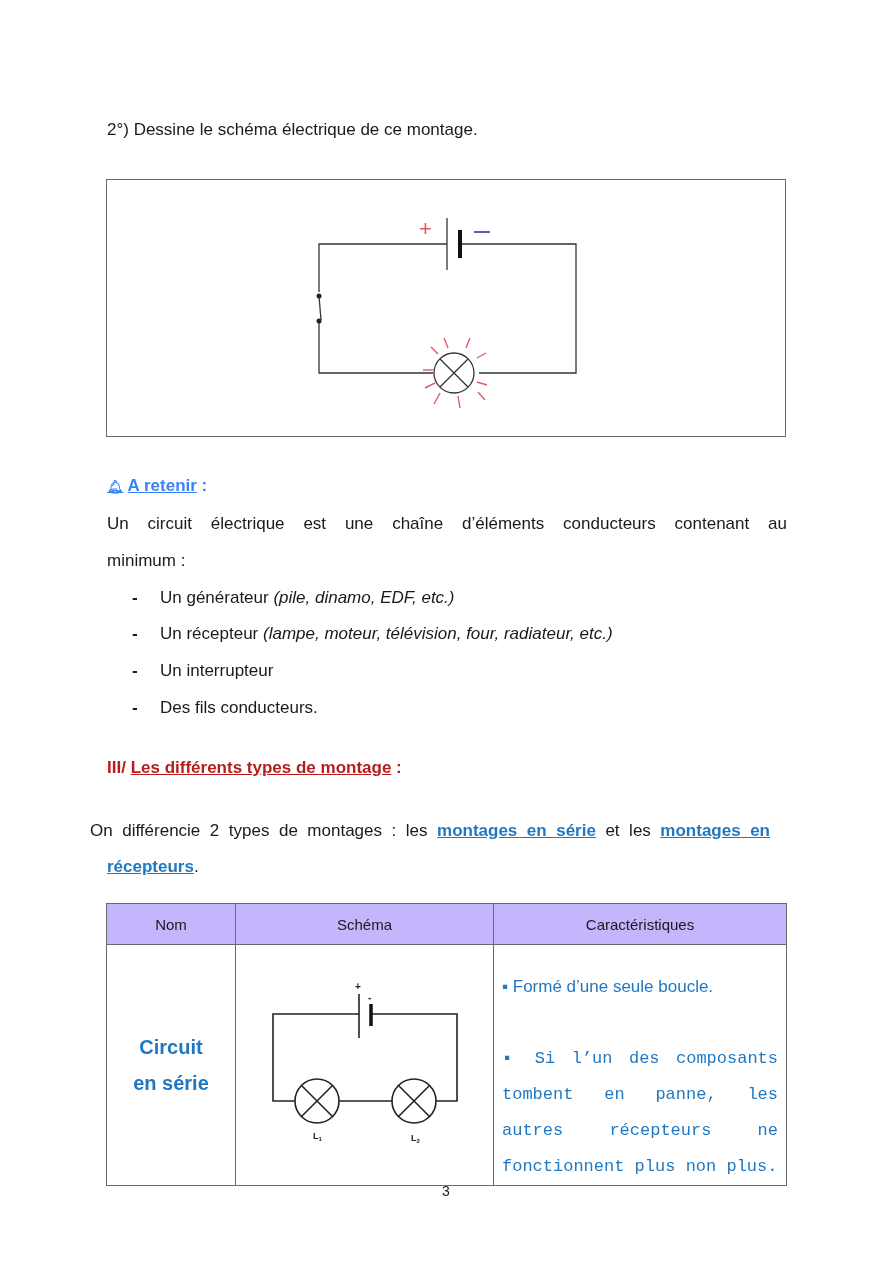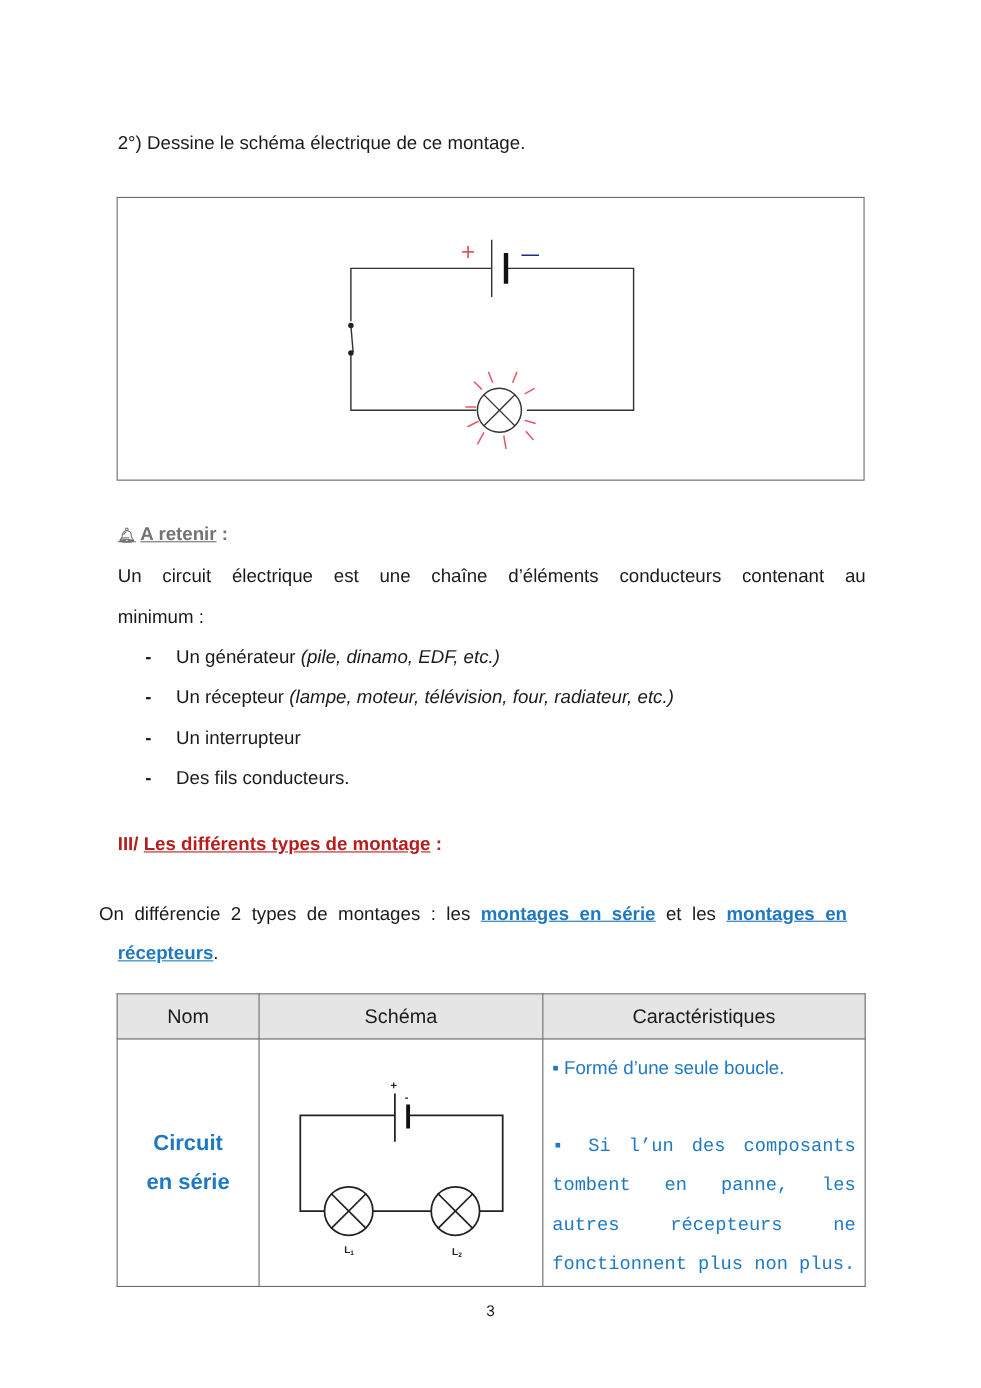--- a/index.html
+++ b/index.html
@@ -3,39 +3,39 @@
   <meta charset="utf-8">
   <style>
     html, body { margin: 0; padding: 0; background: #ffffff; }
     body { width: 892px; height: 1262px; position: relative; overflow: hidden;
       font-family: "Liberation Sans", sans-serif; color: #1a1a1a; }
     .abs { position: absolute; margin-top: 12px; }
     .text { font-size: 17px; line-height: 22px; }
     .q { left: 107px; top: 107px; }
     .figbox { left: 106px; top: 167px; width: 680px; height: 258px; border: 1px solid #6a6a6a; box-sizing: border-box; }
     .figbox svg { position: absolute; left: 0; top: 0; }
-    .retenir { left: 107px; top: 464px; color: #737373; font-weight: bold; font-size: 17px; }
+    .retenir { left: 107px; top: 464px; color: #3b82f6; font-weight: bold; font-size: 17px; }
     .retenir .u { text-decoration: underline; }
     .para { left: 107px; top: 501px; width: 680px; text-align: justify; text-align-last: justify; }
     .para2 { left: 107px; top: 538px; }
     .li { left: 132px; font-size: 17px; line-height: 22px; }
     .li .dash { display: inline-block; width: 28px; font-weight: bold; }
     .li i { }
     .sec3 { left: 107px; top: 746px; color: #b91c1c; font-weight: bold; font-size: 17px; }
     .sec3 .u { text-decoration: underline; }
     .p3 { left: 90px; top: 808px; width: 680px; text-align: justify; text-align-last: justify; }
     .p3b { left: 107px; top: 844px; }
     .link { color: #1f78c1; font-weight: bold; text-decoration: underline; }
     table.t { position: absolute; left: 106px; top: 903px; width: 681px; border-collapse: collapse; }
     table.t th, table.t td { border: 1px solid #6a6a6a; }
-    table.t th { background: #e5e5e5; height: 38px; font-weight: normal; font-size: 18px; color: #1a1a1a; }
+    table.t th { background: #c4b5fd; height: 38px; font-weight: normal; font-size: 15px; color: #1a1a1a; }
     table.t td { height: 208px; vertical-align: top; }
     .c1 { width: 126px; text-align: center; vertical-align: middle !important; color: #1f78c1; font-weight: bold; font-size: 20px; line-height: 36px; }
     .c2 { width: 255px; position: relative; }
-    .c3 { color: #1f78c1; font-size: 17px; line-height: 36px; padding: 8px 8px 0 8px; }
+    .c3 { color: #1f78c1; font-size: 17px; line-height: 36px; padding: 24px 8px 0 8px; }
     .c3 .b2 { margin-top: 36px; text-align: justify; font-family: Liberation Mono, monospace; }
     .pageno { left: 0; width: 892px; top: 1171px; text-align: center; font-size: 14px; }
   </style>
 </head>
 <body>
 
 <div class="abs text q">2°) Dessine le schéma électrique de ce montage.</div>
 
 <div class="abs figbox">
   <svg width="680" height="258" viewBox="0 0 680 258">

